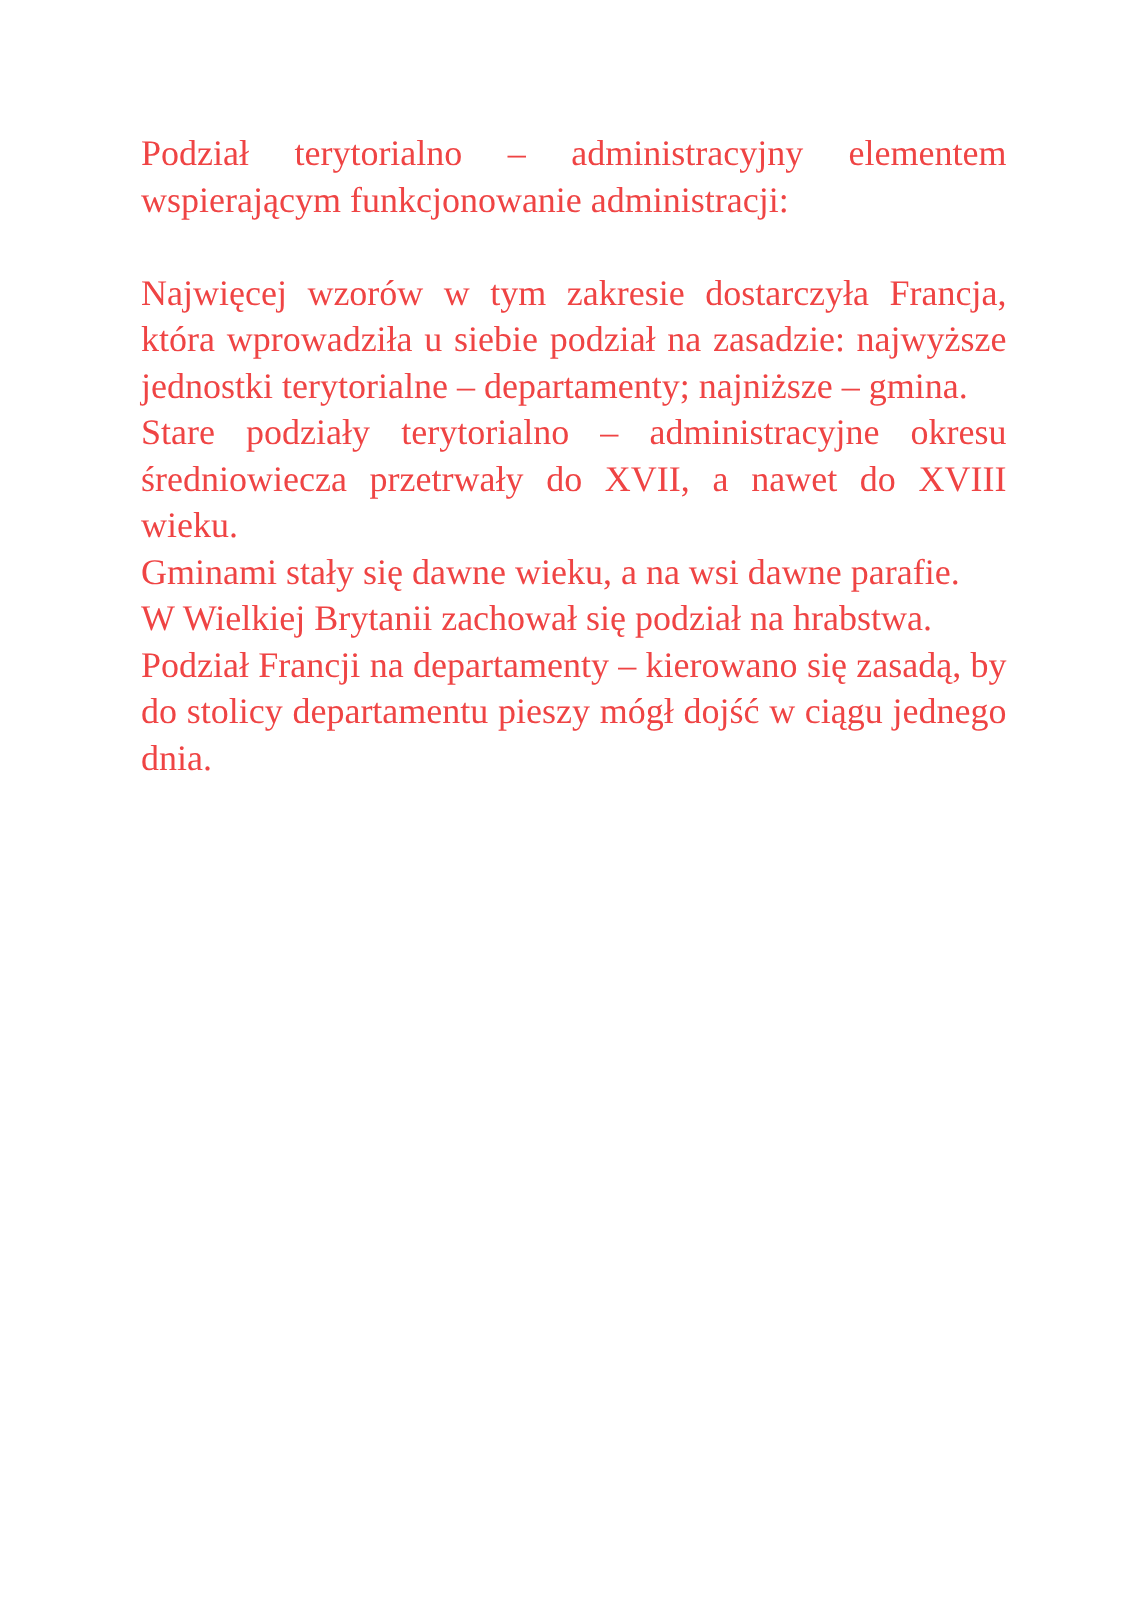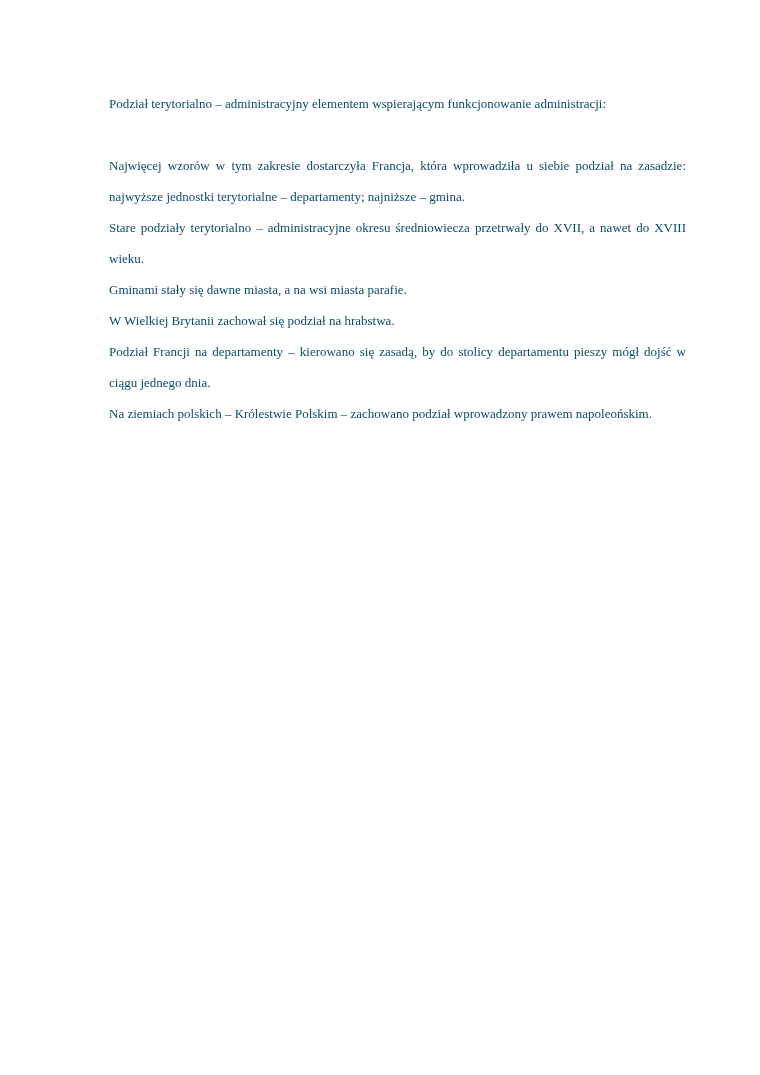--- a/index.html
+++ b/index.html
@@ -11,24 +11,24 @@
     position: relative;
     width: 760px;
     height: 1075px;
     background: #ffffff;
     overflow: hidden;
     font-family: "Liberation Serif", "DejaVu Serif", serif;
   }
   .content {
     position: absolute;
     top: 88px;
-    left: 109px;
+    left: 94px;
     width: 577px;
-    color: #0c4a6e;
-    font-size: 13px;
+    color: #ef4444;
+    font-size: 24px;
     line-height: 31px;
   }
   .content p {
     margin: 0;
     padding: 0;
     text-align: justify;
     text-justify: inter-word;
   }
   
   .content p.lead {
@@ -36,18 +36,17 @@
   }
 </style>
 </head>
 <body>
 
 <div class="page">
   <div class="content">
     <p class="lead">Podział terytorialno – administracyjny elementem wspierającym funkcjonowanie administracji:</p>
     <p>Najwięcej wzorów w tym zakresie dostarczyła Francja, która wprowadziła u siebie podział na zasadzie: najwyższe jednostki terytorialne – departamenty; najniższe – gmina.</p>
     <p>Stare podziały terytorialno – administracyjne okresu średniowiecza przetrwały do XVII, a nawet do XVIII wieku.</p>
-    <p>Gminami stały się dawne miasta, a na wsi miasta parafie.</p>
+    <p>Gminami stały się dawne wieku, a na wsi dawne parafie.</p>
     <p>W Wielkiej Brytanii zachował się podział na hrabstwa.</p>
     <p>Podział Francji na departamenty – kierowano się zasadą, by do stolicy departamentu pieszy mógł dojść w ciągu jednego dnia.</p>
-    <p>Na ziemiach polskich – Królestwie Polskim – zachowano podział wprowadzony prawem napoleońskim.</p>
   </div>
 </div>
 
 </body></html>

